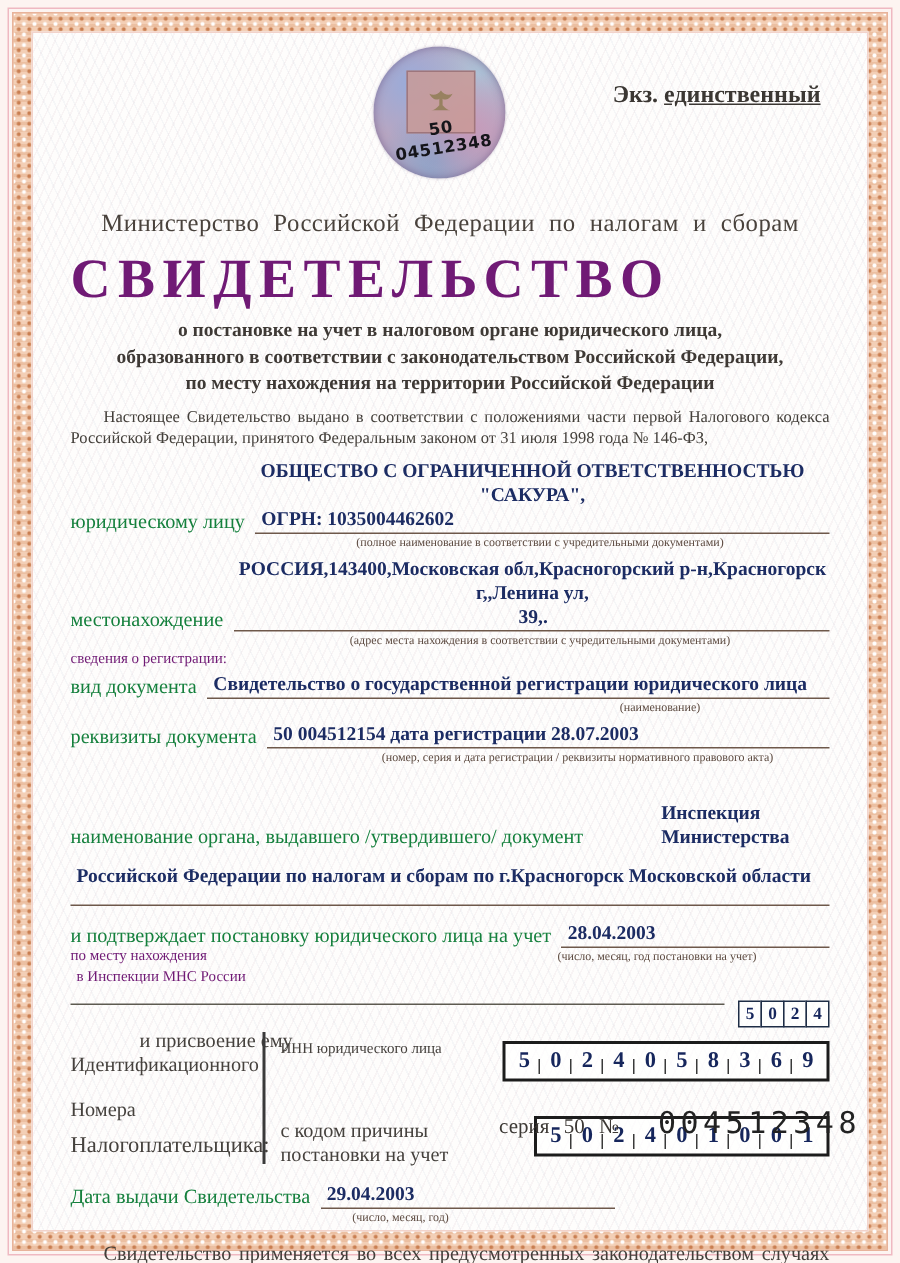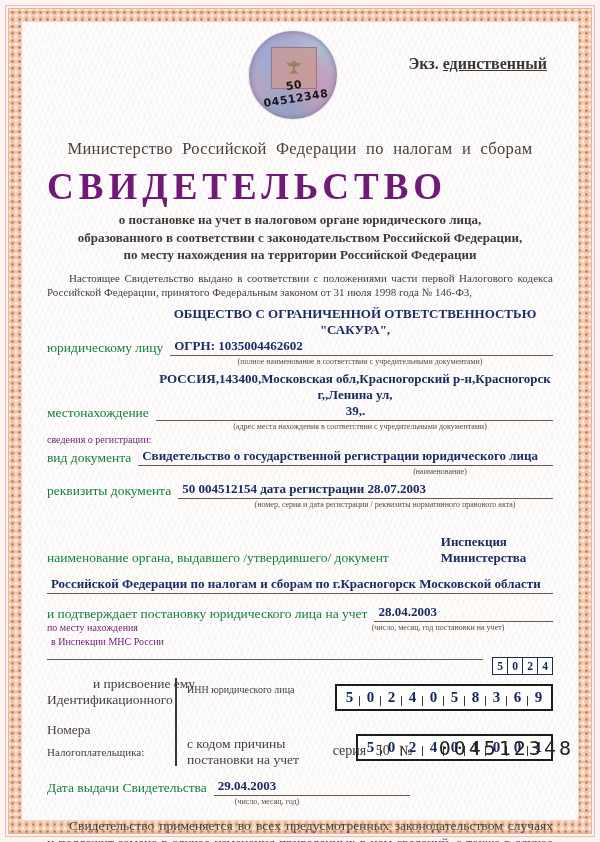--- a/index.html
+++ b/index.html
@@ -46,37 +46,37 @@
 
   
   .valtext{font-weight:bold;color:#1c2c63;font-size:13px;}
   .center-val{text-align:center;padding-left:110px;margin-top:6px;}
   .fld{display:flex;align-items:flex-end;}
   .fld .lbl{font-size:13.5px;color:#15803d;padding-right:7px;white-space:nowrap;}
   .fld .val{flex:1;border-bottom:1px solid #6e584a;padding:0 2px 1px 4px;}
   .cap-row{display:flex;}
   .cap{flex:1;text-align:center;font-size:8px;color:#5d4b41;line-height:1.4;}
   .plain{font-size:10px;color:#701a75;}
-  .fullval{border-bottom:1px solid #6e584a;padding:2px 2px 1px 4px;margin-top:4px;}
+  .fullval{border-bottom:1px solid #6e584a;padding:2px 2px 11px 4px;margin-top:4px;}
 
   
   .insp{position:relative;margin-top:12px;}
   .insp-topline{border-top:1px solid #5d5a50;width:calc(100% - 70px);}
   .insp-text{border-bottom:1px solid #8a8a55;width:calc(100% - 70px);padding:2px 2px 2px 4px;
     font-size:13.5px;color:#33405e;}
   .codebox{position:absolute;right:0;top:-2px;display:flex;}
   .codebox .c{width:14px;height:16px;border:1px solid #1e2d46;margin-left:-1px;text-align:center;
     font-weight:bold;font-size:11.5px;color:#16265c;line-height:16px;background:rgba(255,255,255,.7);}
 
   
   .innblk{position:relative;height:96px;margin-top:16px;}
   .innblk .l1{position:absolute;left:0;top:0;font-size:13.5px;margin-left:46px;}
   .innblk .l2{position:absolute;left:0;top:16px;font-size:13.5px;}
   .innblk .l3{position:absolute;left:0;top:46px;font-size:13.5px;}
-  .innblk .l4{position:absolute;left:0;top:70px;font-size:11px;}
+  .innblk .l4{position:absolute;left:0;top:70px;font-size:15px;}
   .vline{position:absolute;left:128px;top:2px;height:88px;width:2px;background:#3a3a3a;}
   .mid1{position:absolute;left:140px;top:8px;width:120px;font-size:10px;line-height:1.25;}
   .mid2{position:absolute;left:140px;top:60px;width:130px;font-size:13.5px;line-height:1.25;}
   .dbox{position:absolute;right:0;display:flex;border:2px solid #1c1c1c;background:rgba(255,255,255,.75);padding:1px 2px;}
   .dbox.row1{top:8px;}
   .dbox.row2{top:58px;}
   .dcell{position:relative;width:21px;text-align:center;font-weight:bold;font-size:15px;color:#16265c;line-height:21px;}
   .dcell:not(:last-child)::after{content:'';position:absolute;right:0;bottom:2px;width:1px;height:10px;background:#3a3a3a;}
 
   .issue-row{margin-top:6px;}

